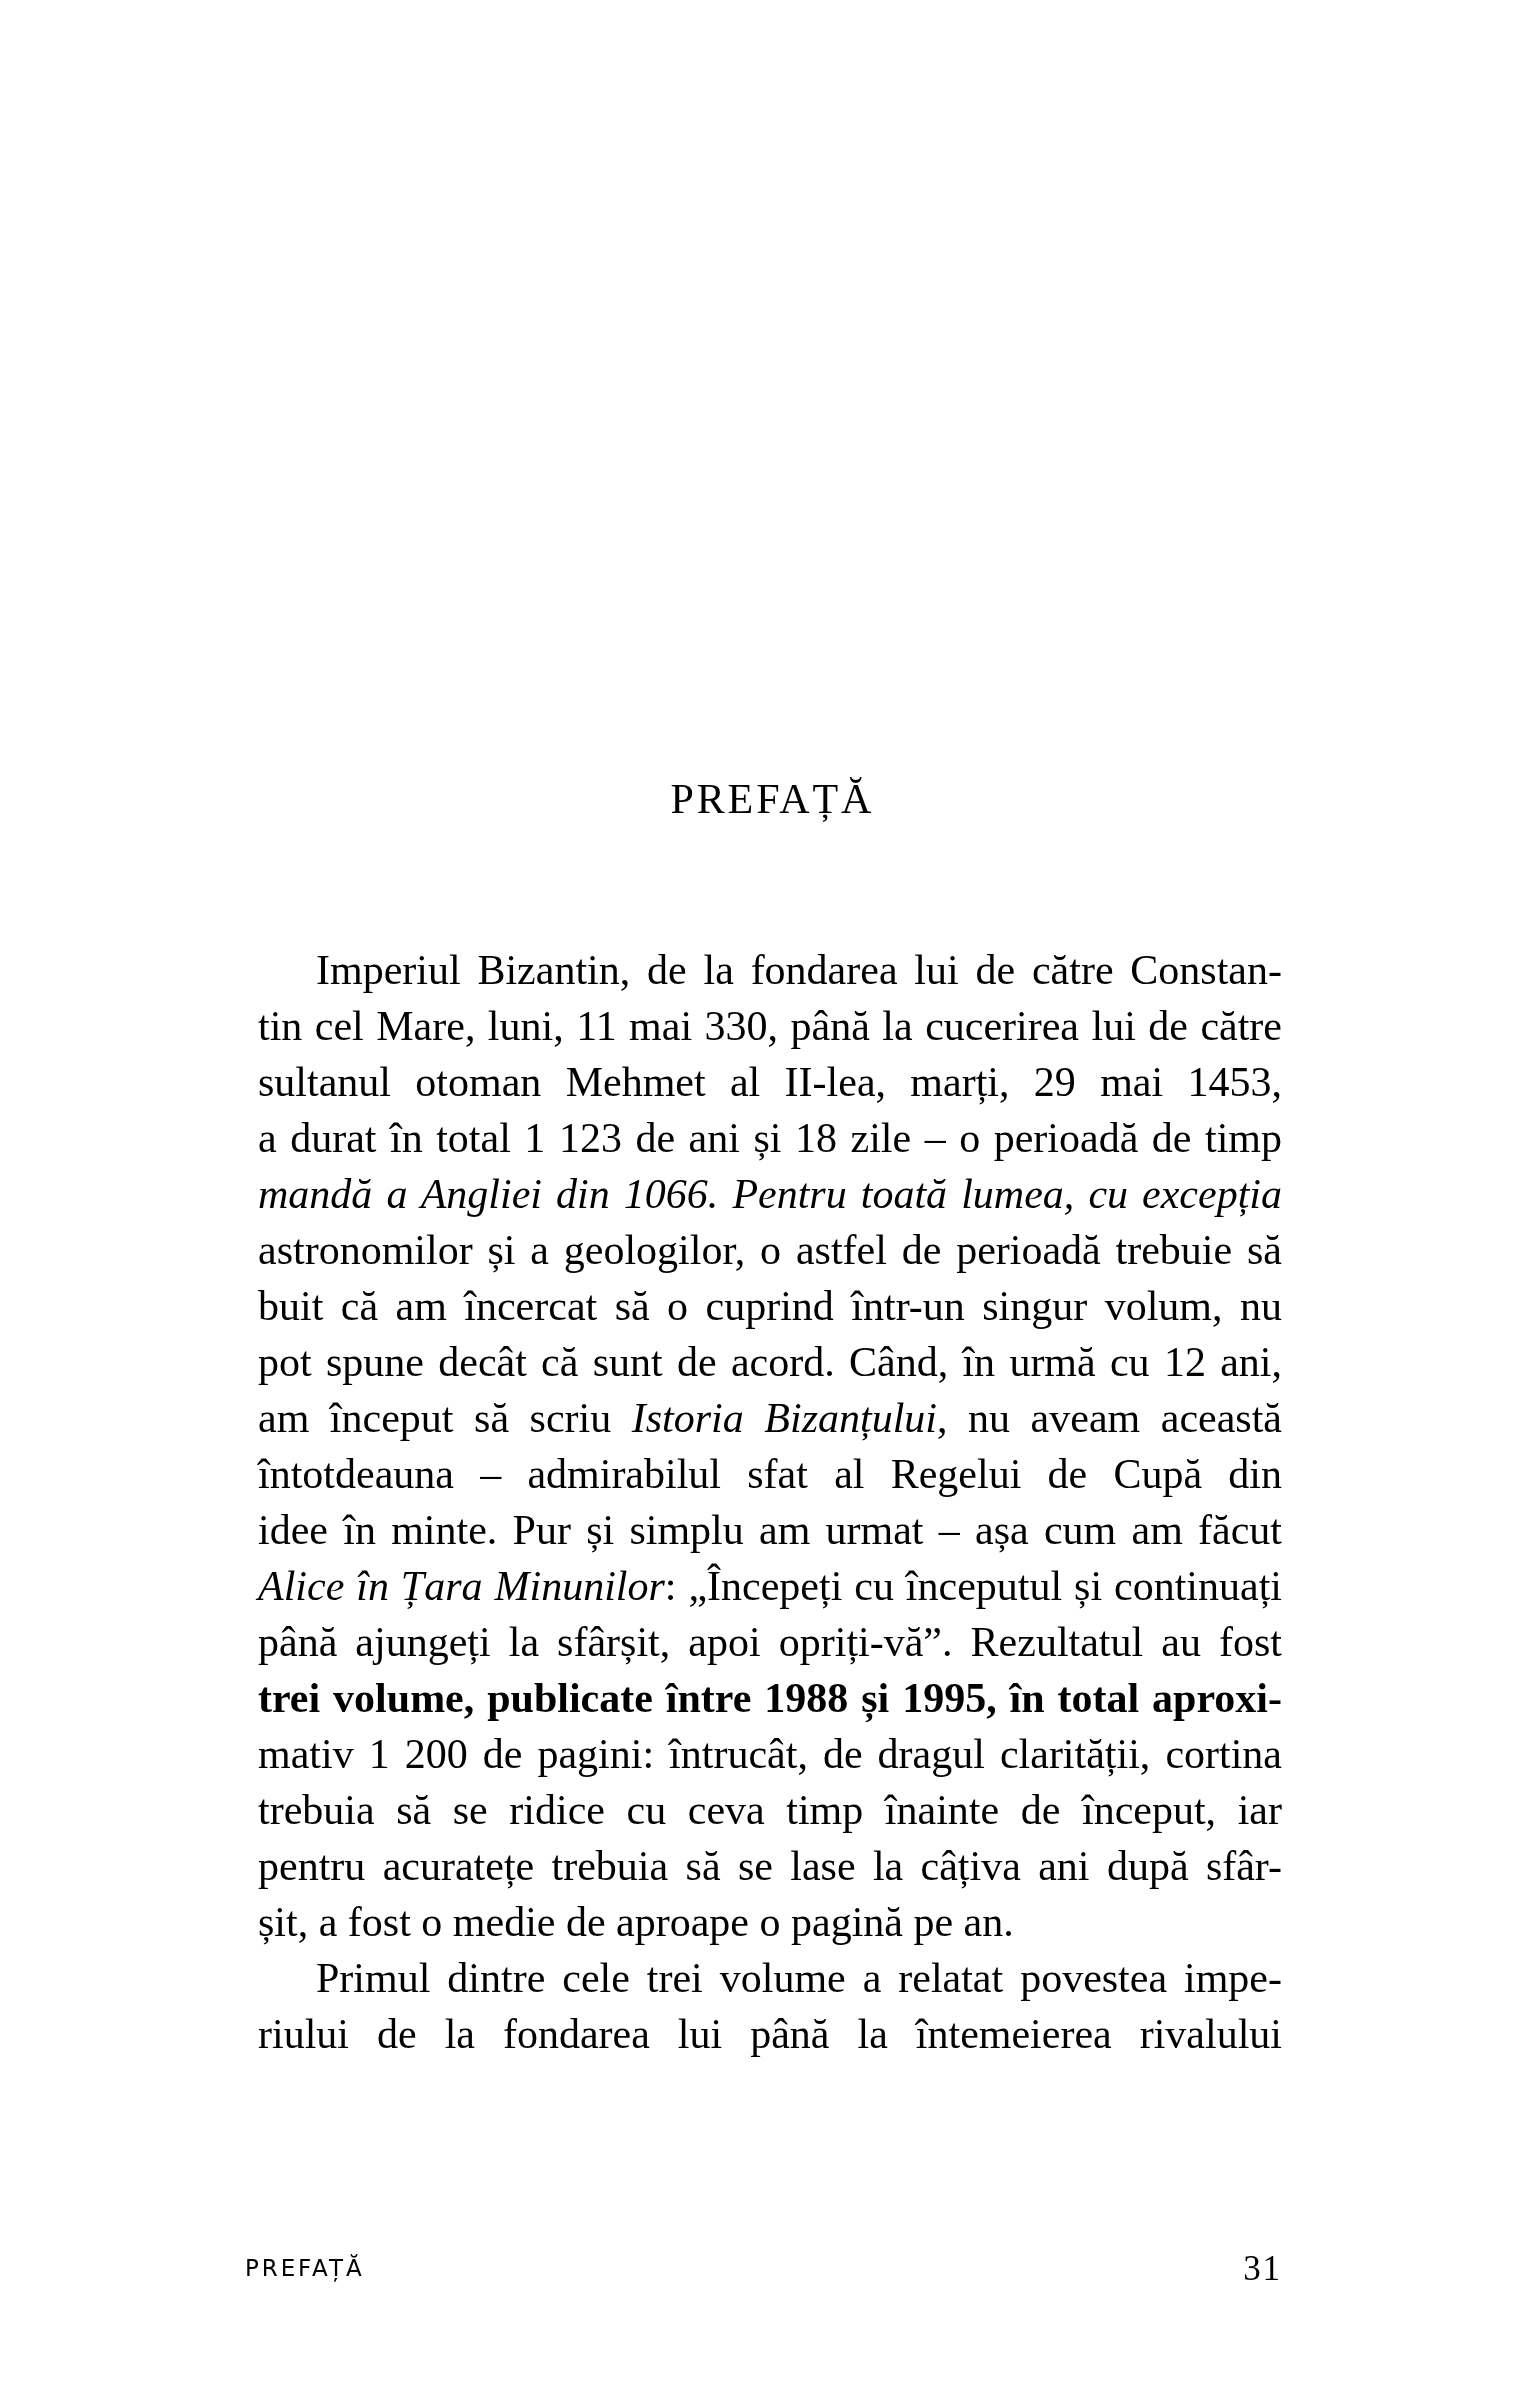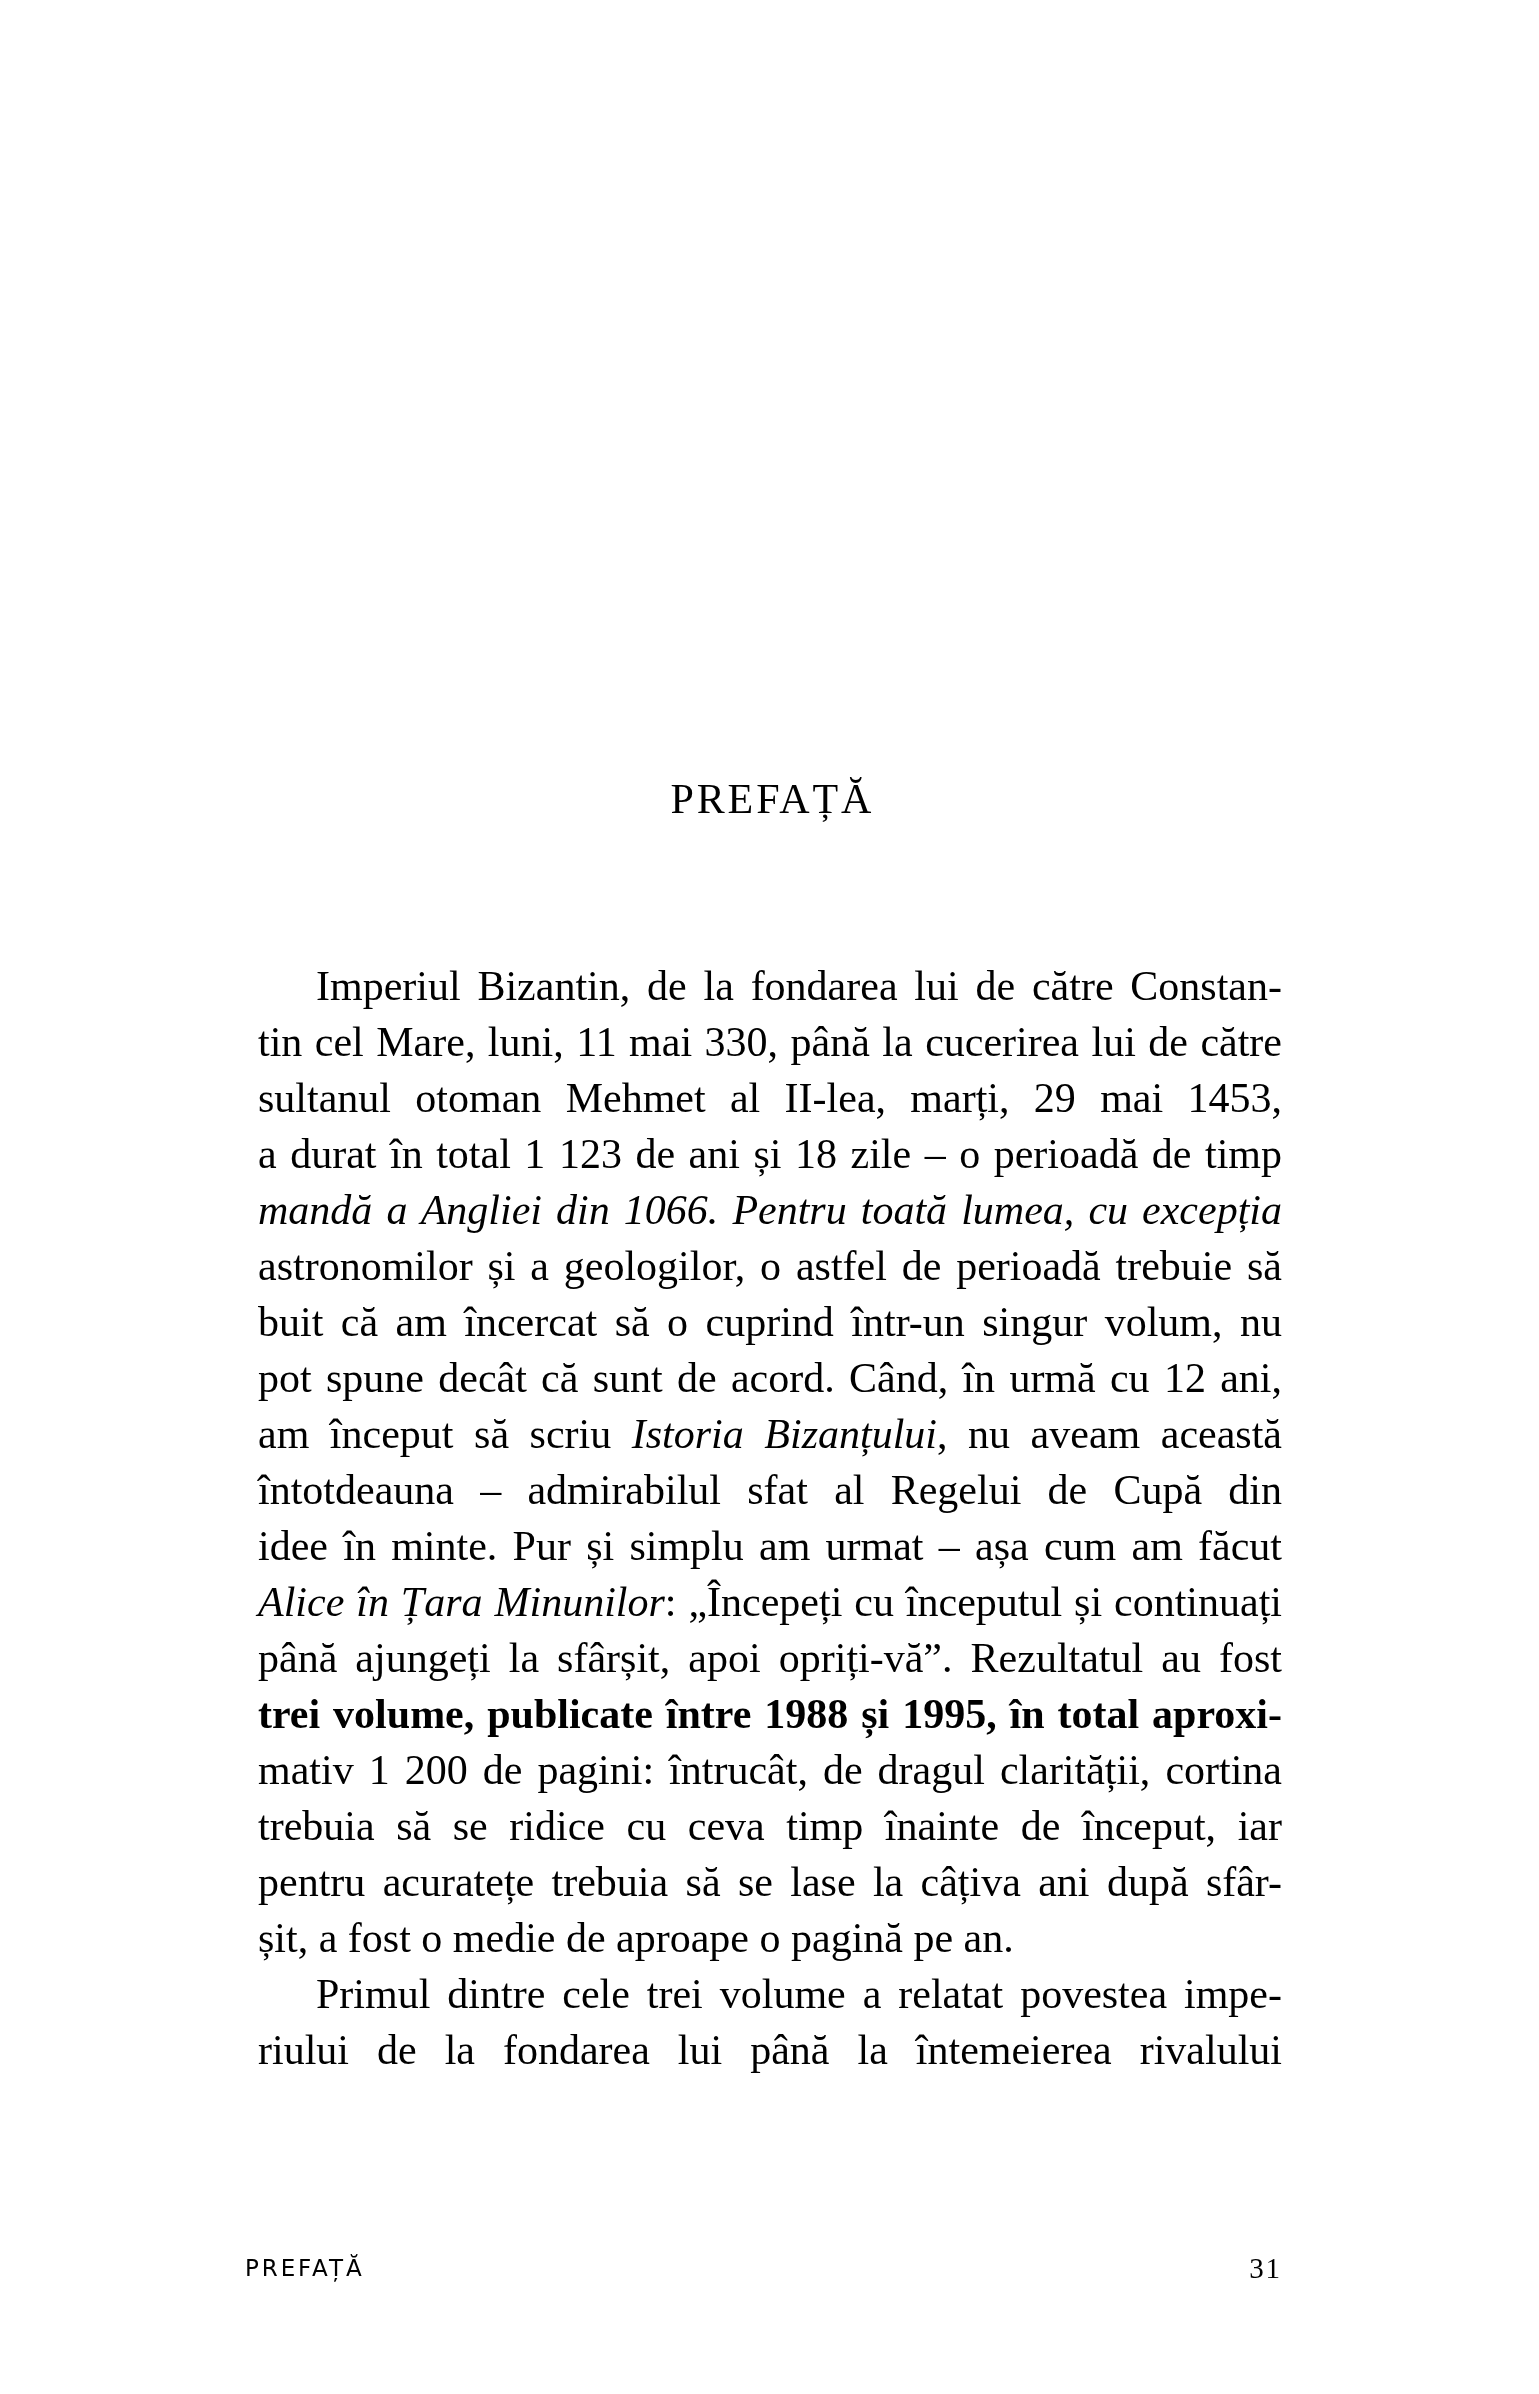--- a/index.html
+++ b/index.html
@@ -29,21 +29,20 @@
     margin: 0;
     font-weight: normal;
   }
   .body-text {
     position: absolute;
     left: 258px;
     width: 1024px;
     top: 942px;
     font-size: 42px;
     line-height: 56px;
-    margin-top: 16px;
   }
   .line {
     display: block;
     white-space: nowrap;
     text-align: justify;
     text-align-last: justify;
     height: 56px;
     overflow: visible;
   }
   .line.indent {
@@ -71,21 +70,21 @@
     font-size: 23px;
     line-height: 35px;
     letter-spacing: 2.9px;
     font-weight: normal;
   }
   .page-number {
     position: absolute;
     right: 0;
     top: 0;
     font-family: "Liberation Serif", "DejaVu Serif", serif;
-    font-size: 29px;
+    font-size: 35px;
     line-height: 35px;
     letter-spacing: 1.9px;
   }
 </style>
 </head>
 <body>
 
 <h1 class="page-title">PREFAȚĂ</h1>
 
 <div class="body-text" id="body-text">

